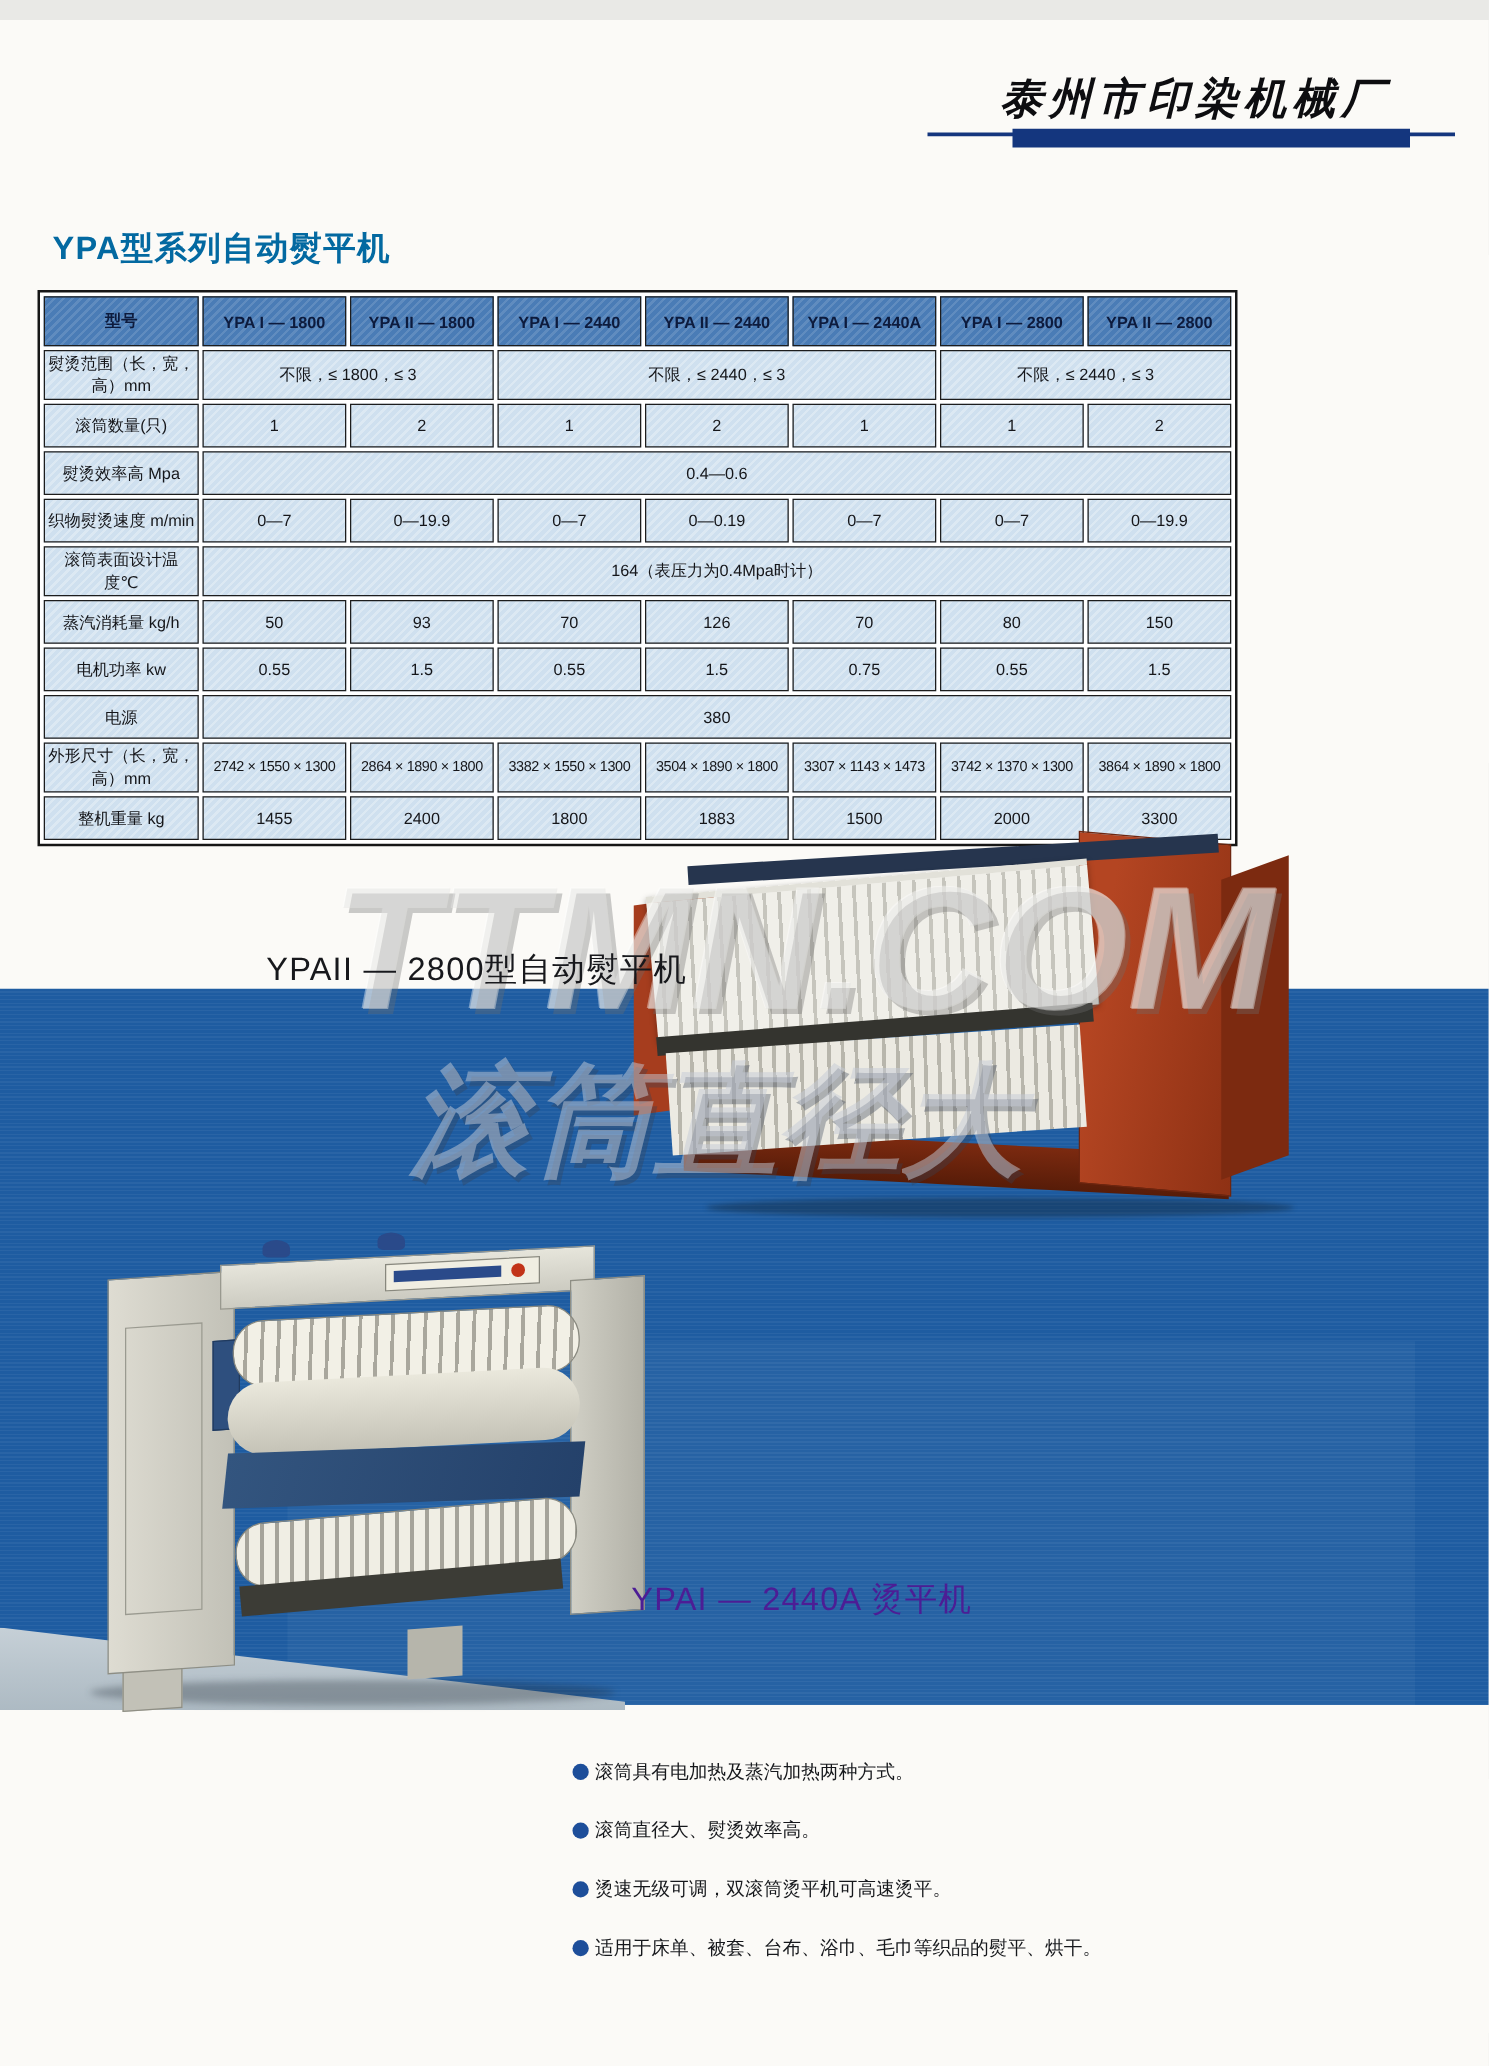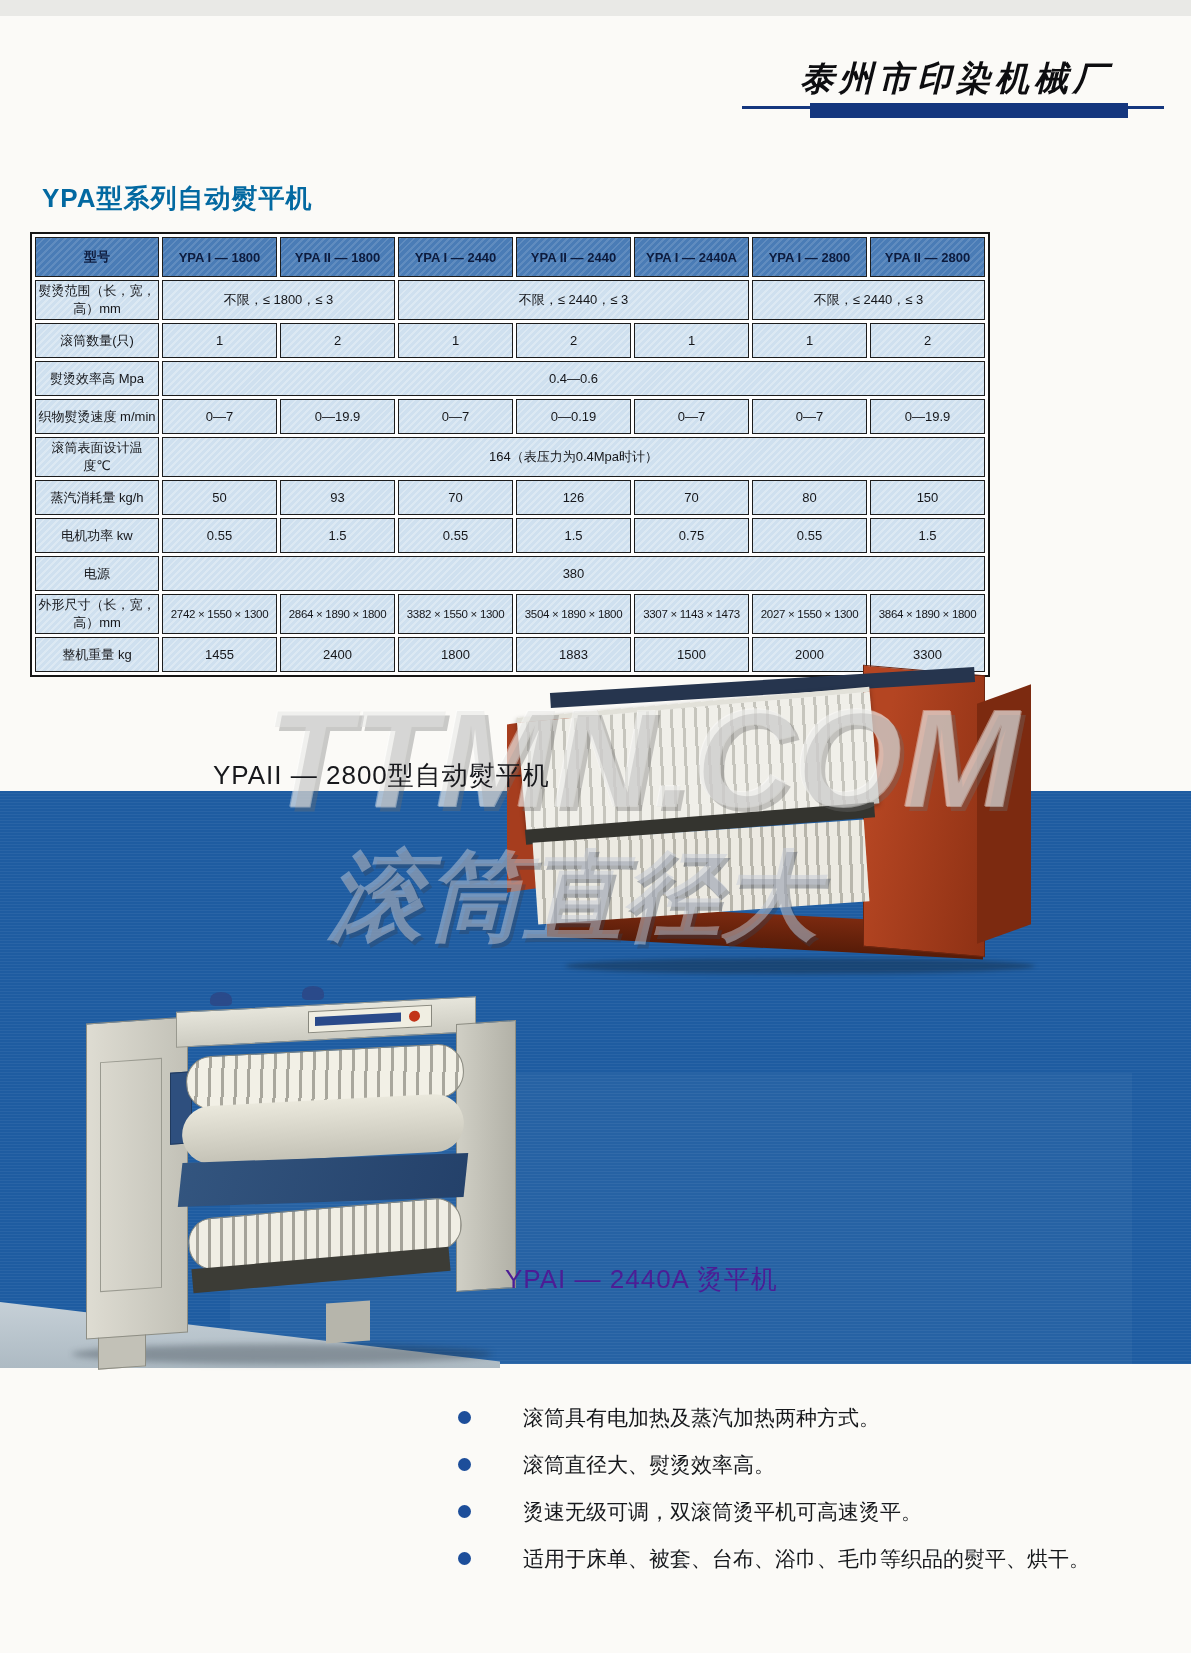--- a/index.html
+++ b/index.html
@@ -92,21 +92,21 @@
   
   .wm1{position:absolute;left:265px;top:662px;font-size:140px;font-weight:bold;font-style:italic;
        letter-spacing:0px;color:rgba(228,228,225,.48);white-space:nowrap;z-index:5;
        text-shadow:4px 4px 0 rgba(110,110,110,.35),-1px -1px 0 rgba(255,255,255,.4);}
   .wm2{position:absolute;left:328px;top:816px;font-size:98px;font-weight:bold;font-style:italic;
        color:rgba(195,202,214,.5);white-space:nowrap;z-index:5;
        text-shadow:3px 4px 0 rgba(55,65,85,.35);}
 
   
   .features{position:absolute;left:458px;top:1388px;z-index:6;list-style:none;margin:0;padding:0;}
-  .feat{display:flex;align-items:flex-start;margin-bottom:20px;font-size:21px;color:#16181c;line-height:27px;white-space:nowrap;gap:47px;}
+  .feat{display:flex;align-items:flex-start;margin-bottom:20px;font-size:15px;color:#16181c;line-height:27px;white-space:nowrap;}
   .dot{width:13px;height:13px;border-radius:50%;background:#1d4e9a;margin:7px 5px 0 0;flex:none;}
 
   .z2{z-index:2}.z3{z-index:3}
 </style>
 </head>
 <body>
 
 <div class="page">
 
   <div class="company">泰州市印染机械厂</div>
@@ -196,21 +196,21 @@
         <td class="lbl">电源</td>
         <td colspan="7">380</td>
       </tr>
       <tr>
         <td class="lbl">外形尺寸（长，宽，高）mm</td>
         <td class="dim">2742 × 1550 × 1300</td>
         <td class="dim">2864 × 1890 × 1800</td>
         <td class="dim">3382 × 1550 × 1300</td>
         <td class="dim">3504 × 1890 × 1800</td>
         <td class="dim">3307 × 1143 × 1473</td>
-        <td class="dim">2027 × 1550 × 1300</td>
+        <td class="dim">3742 × 1370 × 1300</td>
         <td class="dim">3864 × 1890 × 1800</td>
       </tr>
       <tr>
         <td class="lbl">整机重量 kg</td>
         <td>1455</td>
         <td>2400</td>
         <td>1800</td>
         <td>1883</td>
         <td>1500</td>
         <td>2000</td>

